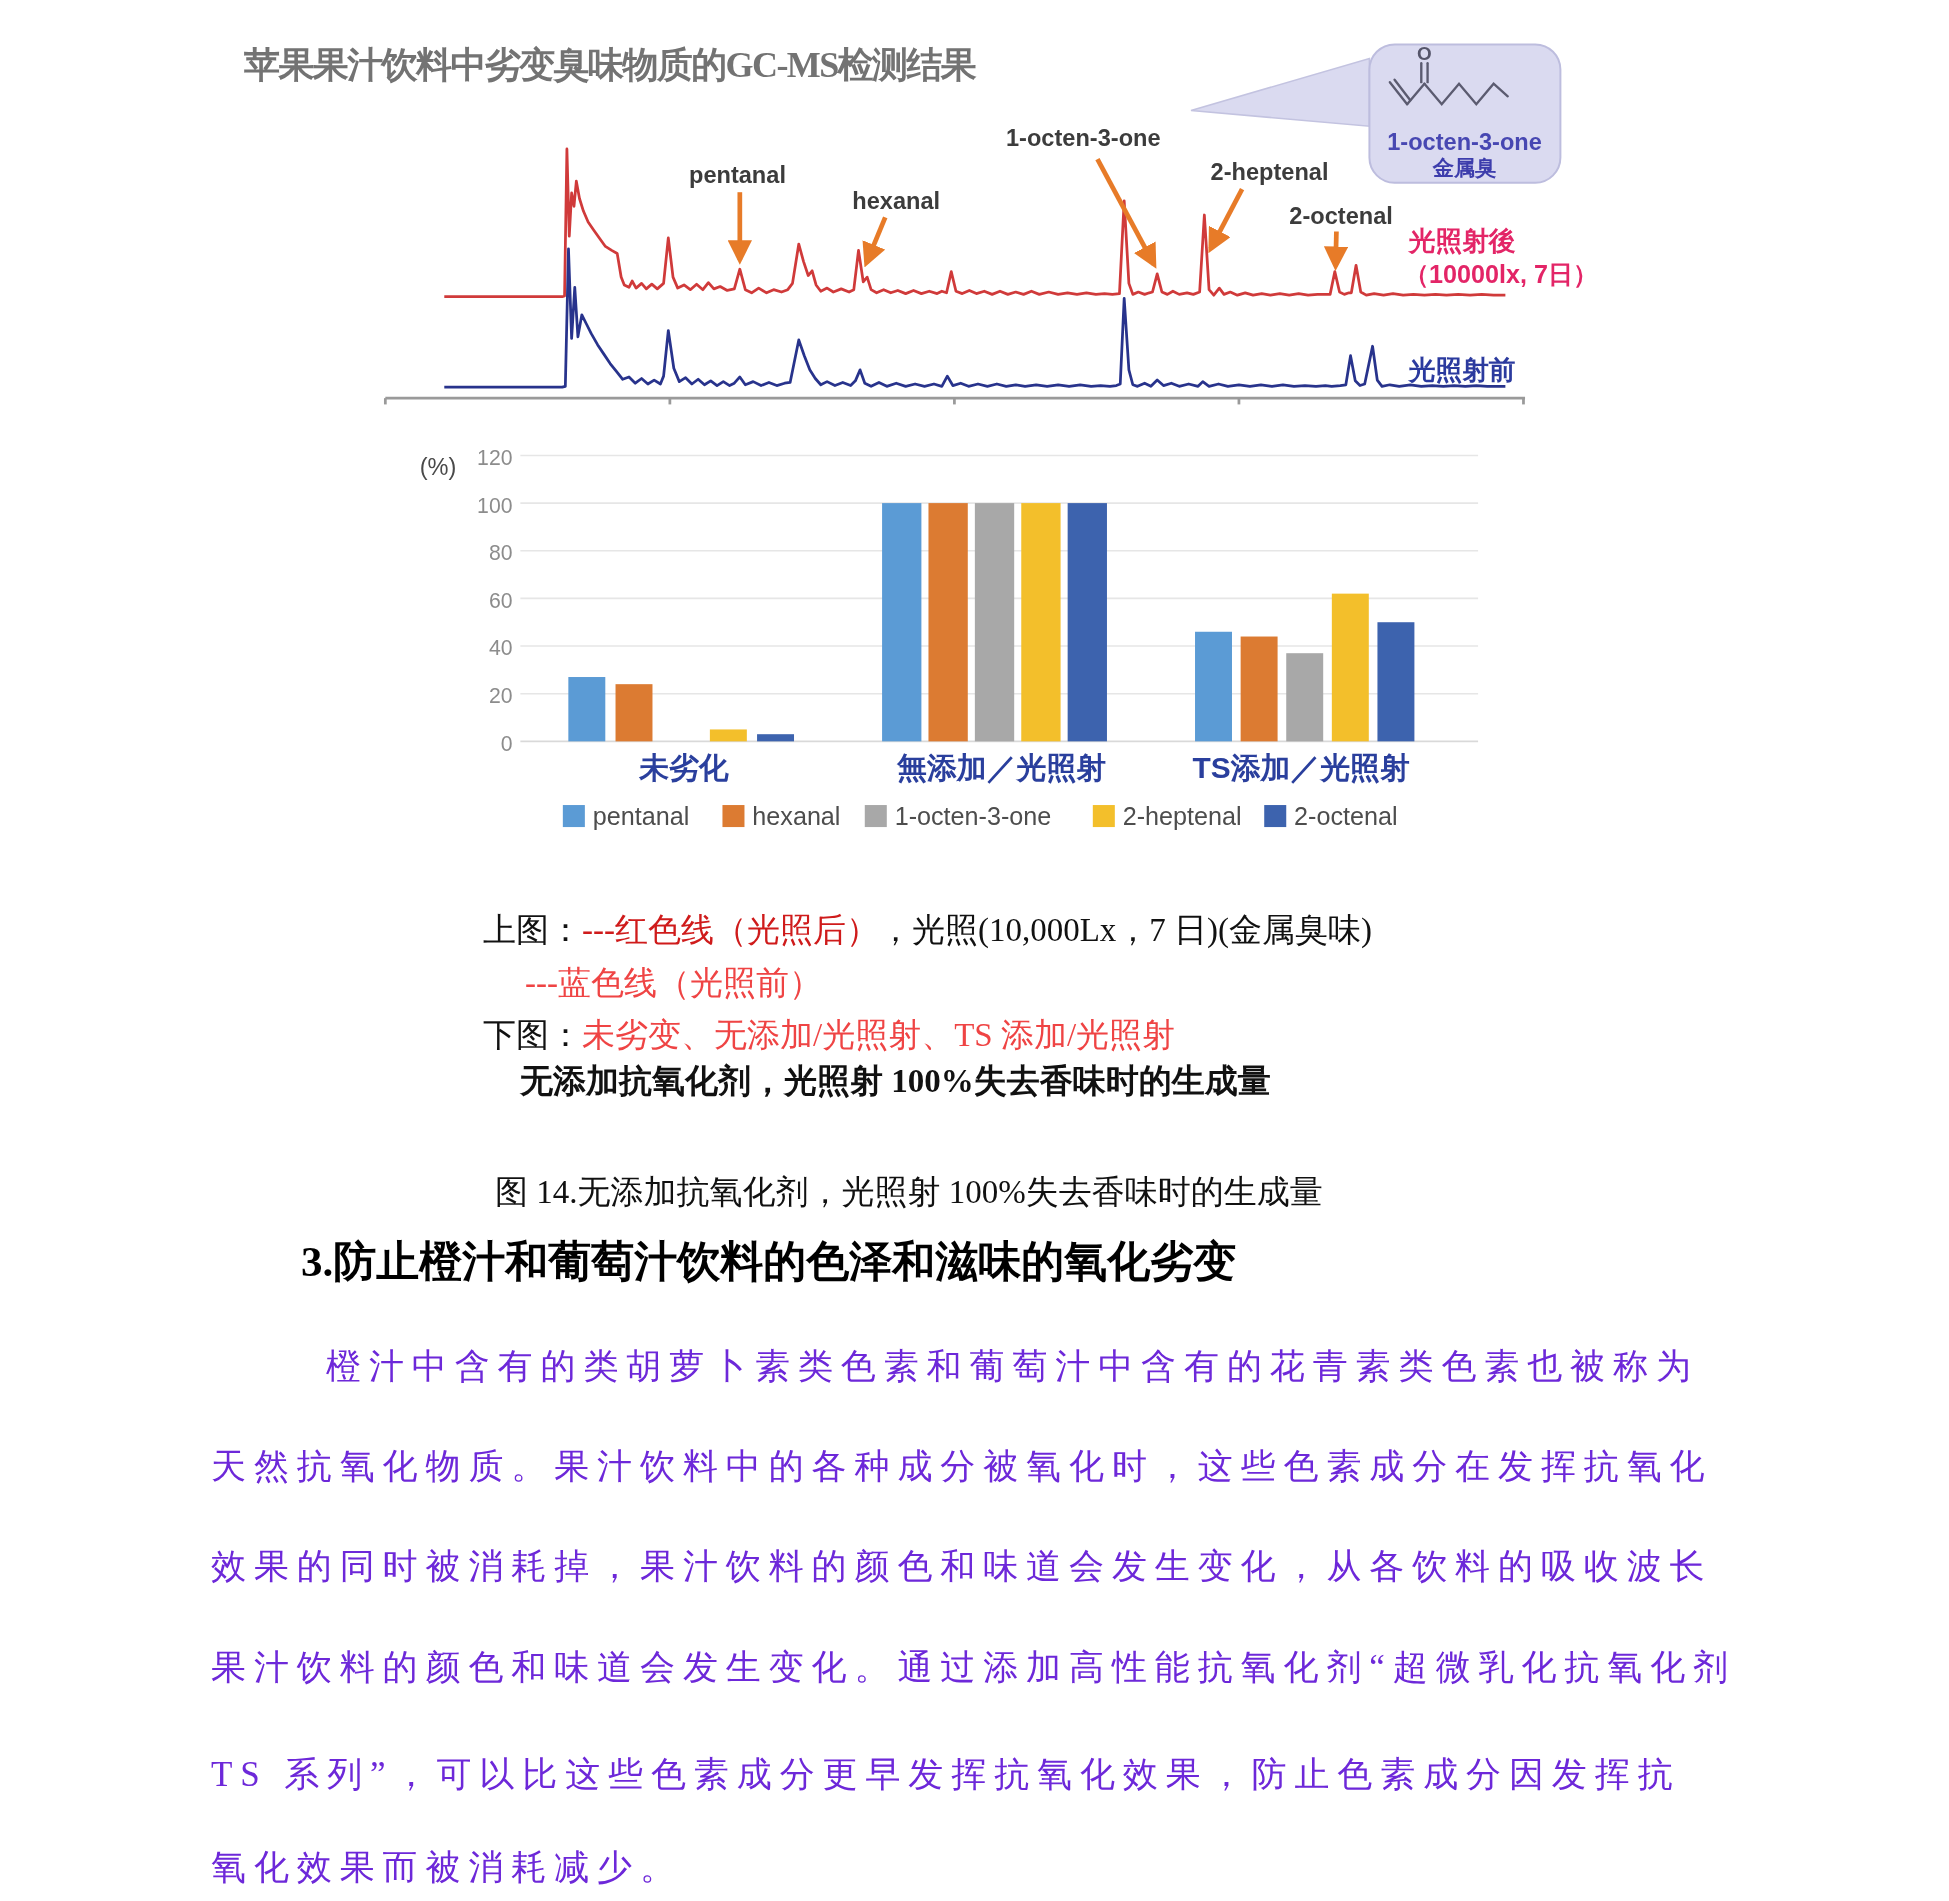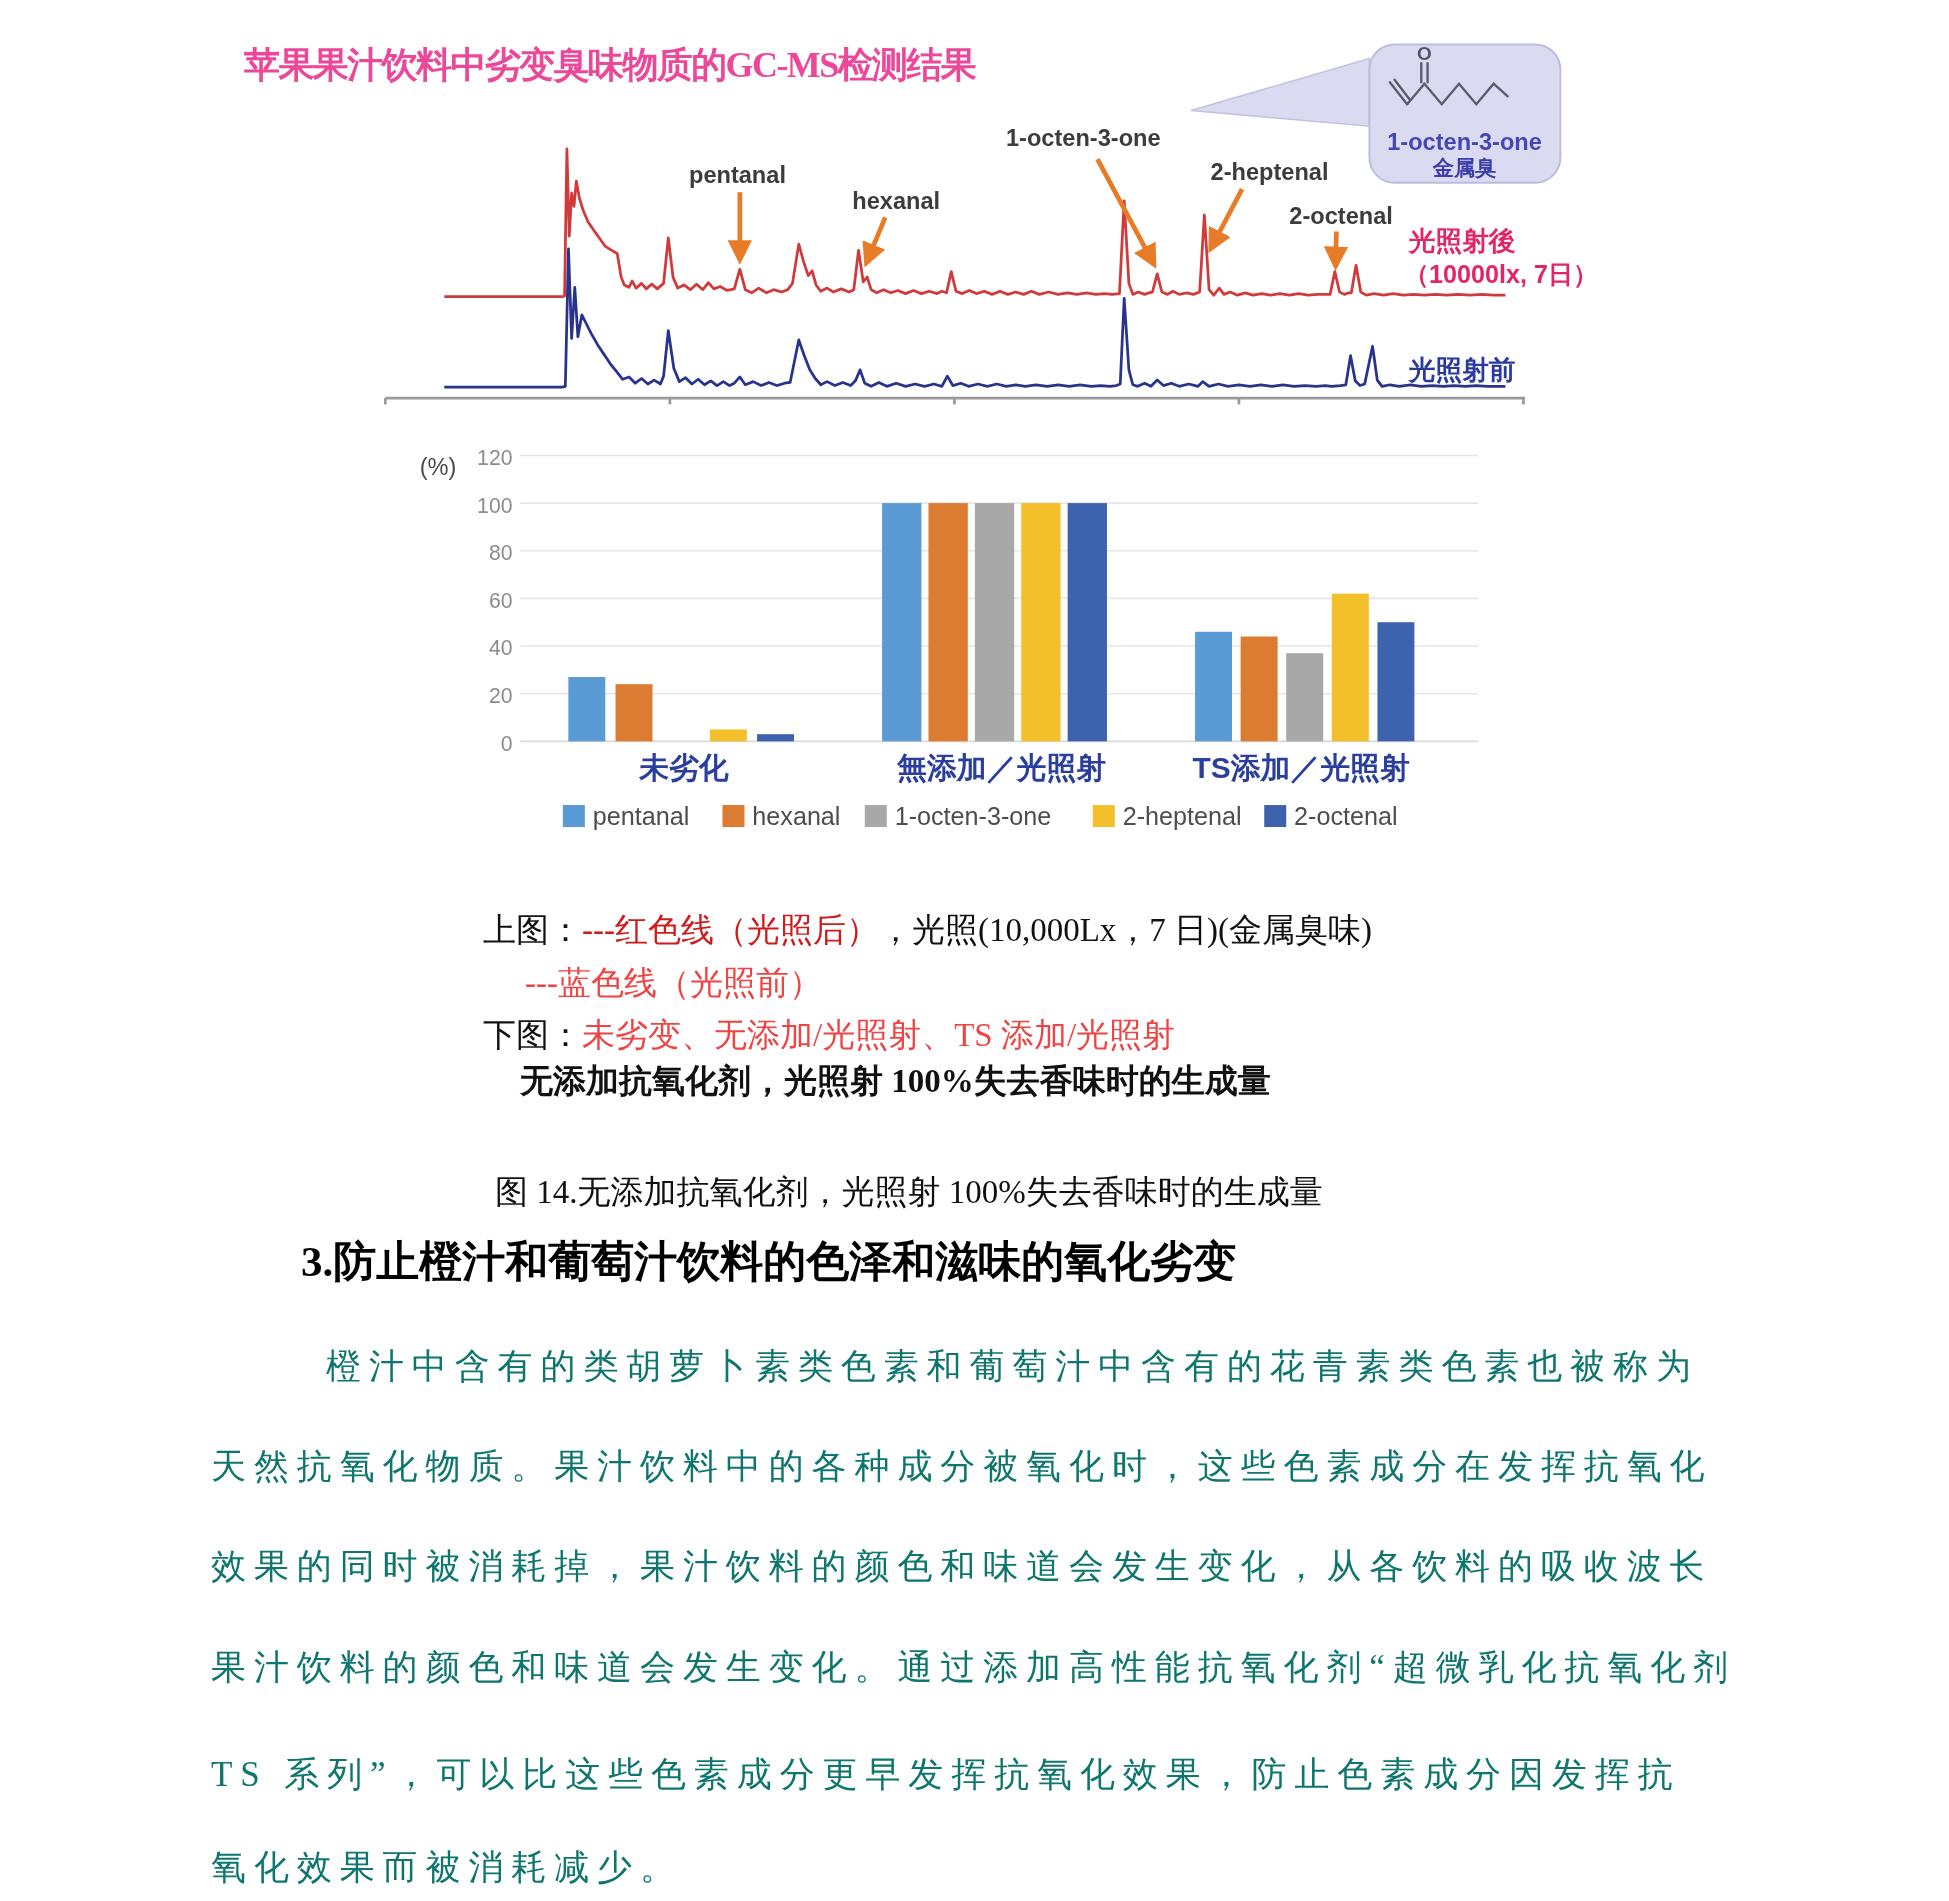--- a/index.html
+++ b/index.html
@@ -1,37 +1,37 @@
 <!DOCTYPE html>
 <html style="font-size:12.6px"><head>
 <meta charset="utf-8">
 <style>
   html,body{margin:0;padding:0;}
   body{width:1950px;height:1902px;position:relative;background:#ffffff;overflow:hidden;
        font-family:"Liberation Serif","DejaVu Serif",serif;}
   .abs{position:absolute;}
-  .doc-title{font-size:36px;font-weight:bold;color:#ec4899;letter-spacing:-1.6px;white-space:nowrap;}
+  .doc-title{font-size:36px;font-weight:bold;color:#737373;letter-spacing:-1.6px;white-space:nowrap;}
   svg text{font-family:"Liberation Sans","DejaVu Sans",sans-serif;}
   .peaklabel{font-size:30px;font-weight:600;fill:#3c3c3c;}
   .afterlabel{font-size:34px;font-weight:bold;fill:#e32567;}
   .afterlabel2{font-size:32px;font-weight:bold;fill:#e32567;}
   .beforelabel{font-size:34px;font-weight:bold;fill:#2b3a9e;}
   .bubbletext{font-size:30px;font-weight:600;fill:#4747b2;}
   .bubbletext2{font-size:27px;font-weight:bold;fill:#3d3dac;}
   .oatom{font-size:24px;font-weight:600;fill:#55556a;}
   .unit{font-size:30px;fill:#4a4a4a;}
   .ytick{font-size:27px;fill:#8c8c8c;}
   .grouplabel{font-size:38px;font-weight:bold;fill:#2a3f9d;}
   .legend-text{font-size:32px;fill:#4d4d4d;}
   .cap{font-size:33px;color:#111;white-space:nowrap;}
   .cap .red{color:#cf1b1b;}
   .cap .blue{color:#ef4444;}
   .cap.bold{font-weight:bold;}
   .section-heading{font-size:43px;font-weight:bold;color:#000;white-space:nowrap;}
-  .bodyline{font-size:35px;color:#0f766e;letter-spacing:7.9px;white-space:nowrap;}
+  .bodyline{font-size:35px;color:#6d28d9;letter-spacing:7.9px;white-space:nowrap;}
 </style>
 </head>
 <body>
 
 <div class="abs doc-title" style="left:244px;top:41px;">苹果果汁饮料中劣变臭味物质的GC-MS检测结果</div>
 
 <svg class="abs" style="left:236px;top:23.6px;" width="1572" height="393" viewBox="300 30 2000 500">
   <defs>
     <marker id="ah" viewBox="0 0 10 10" refX="8" refY="5" markerWidth="5.2" markerHeight="5.2" orient="auto">
       <path d="M0,0 L10,5 L0,10 z" fill="#e77b28"></path>

